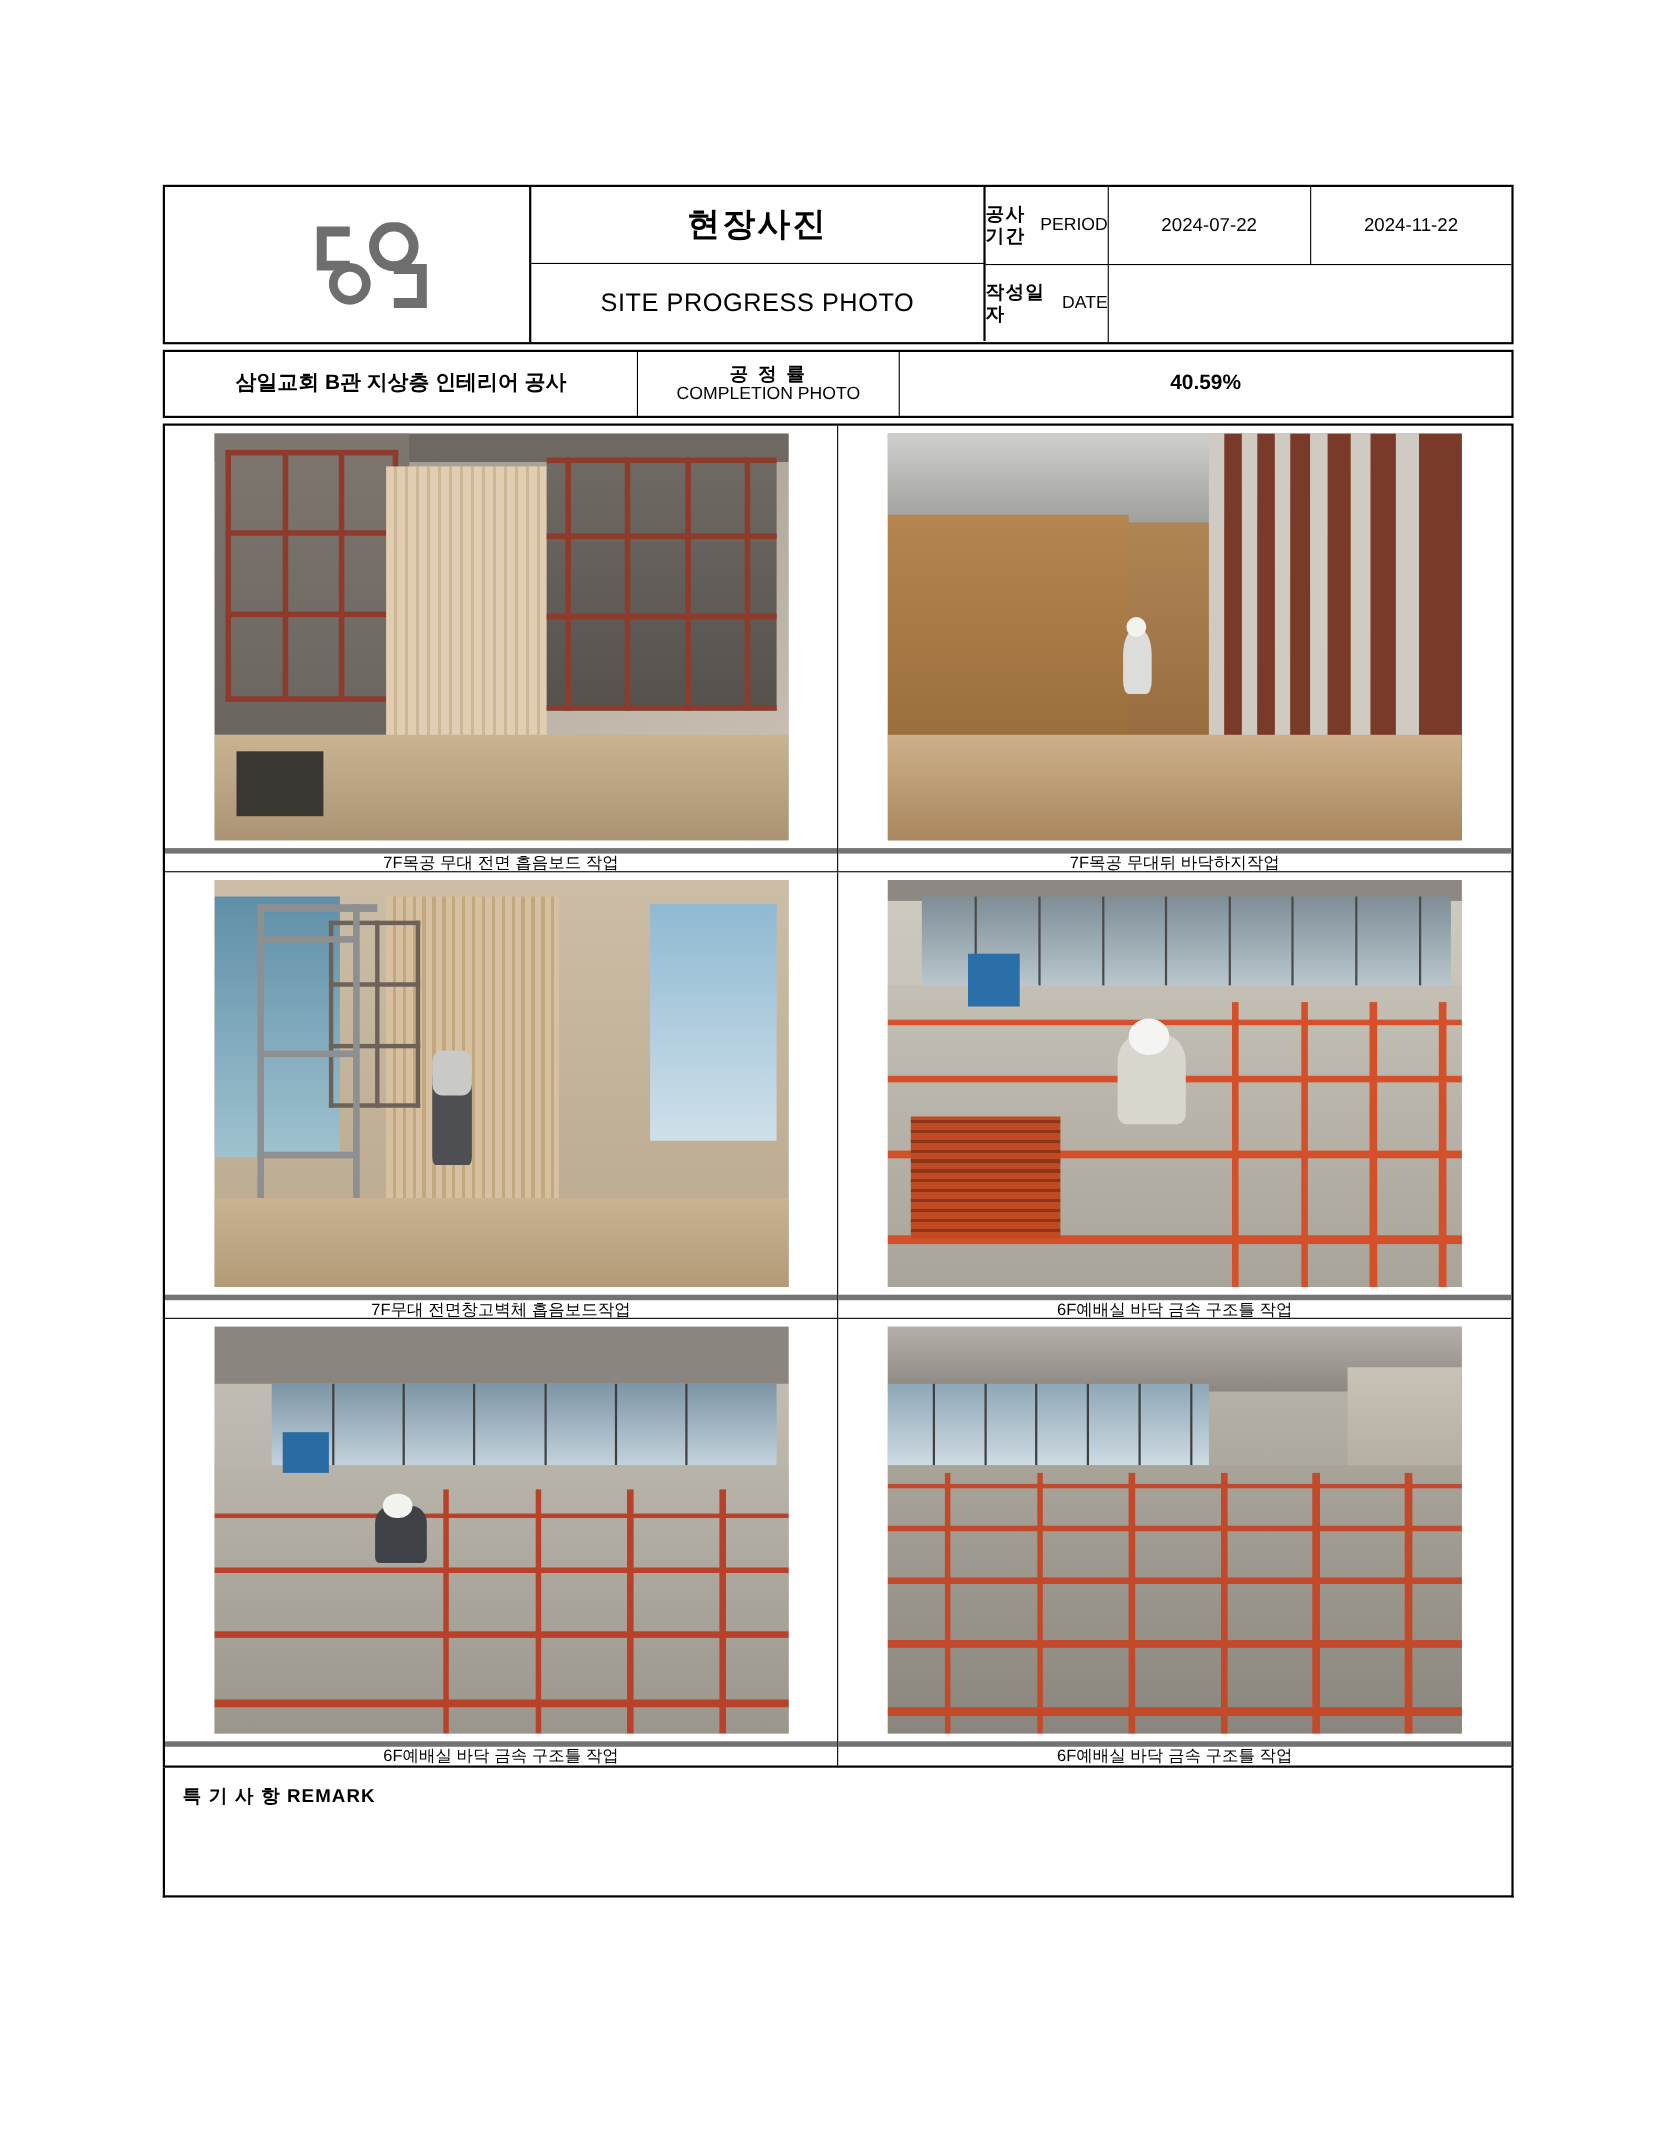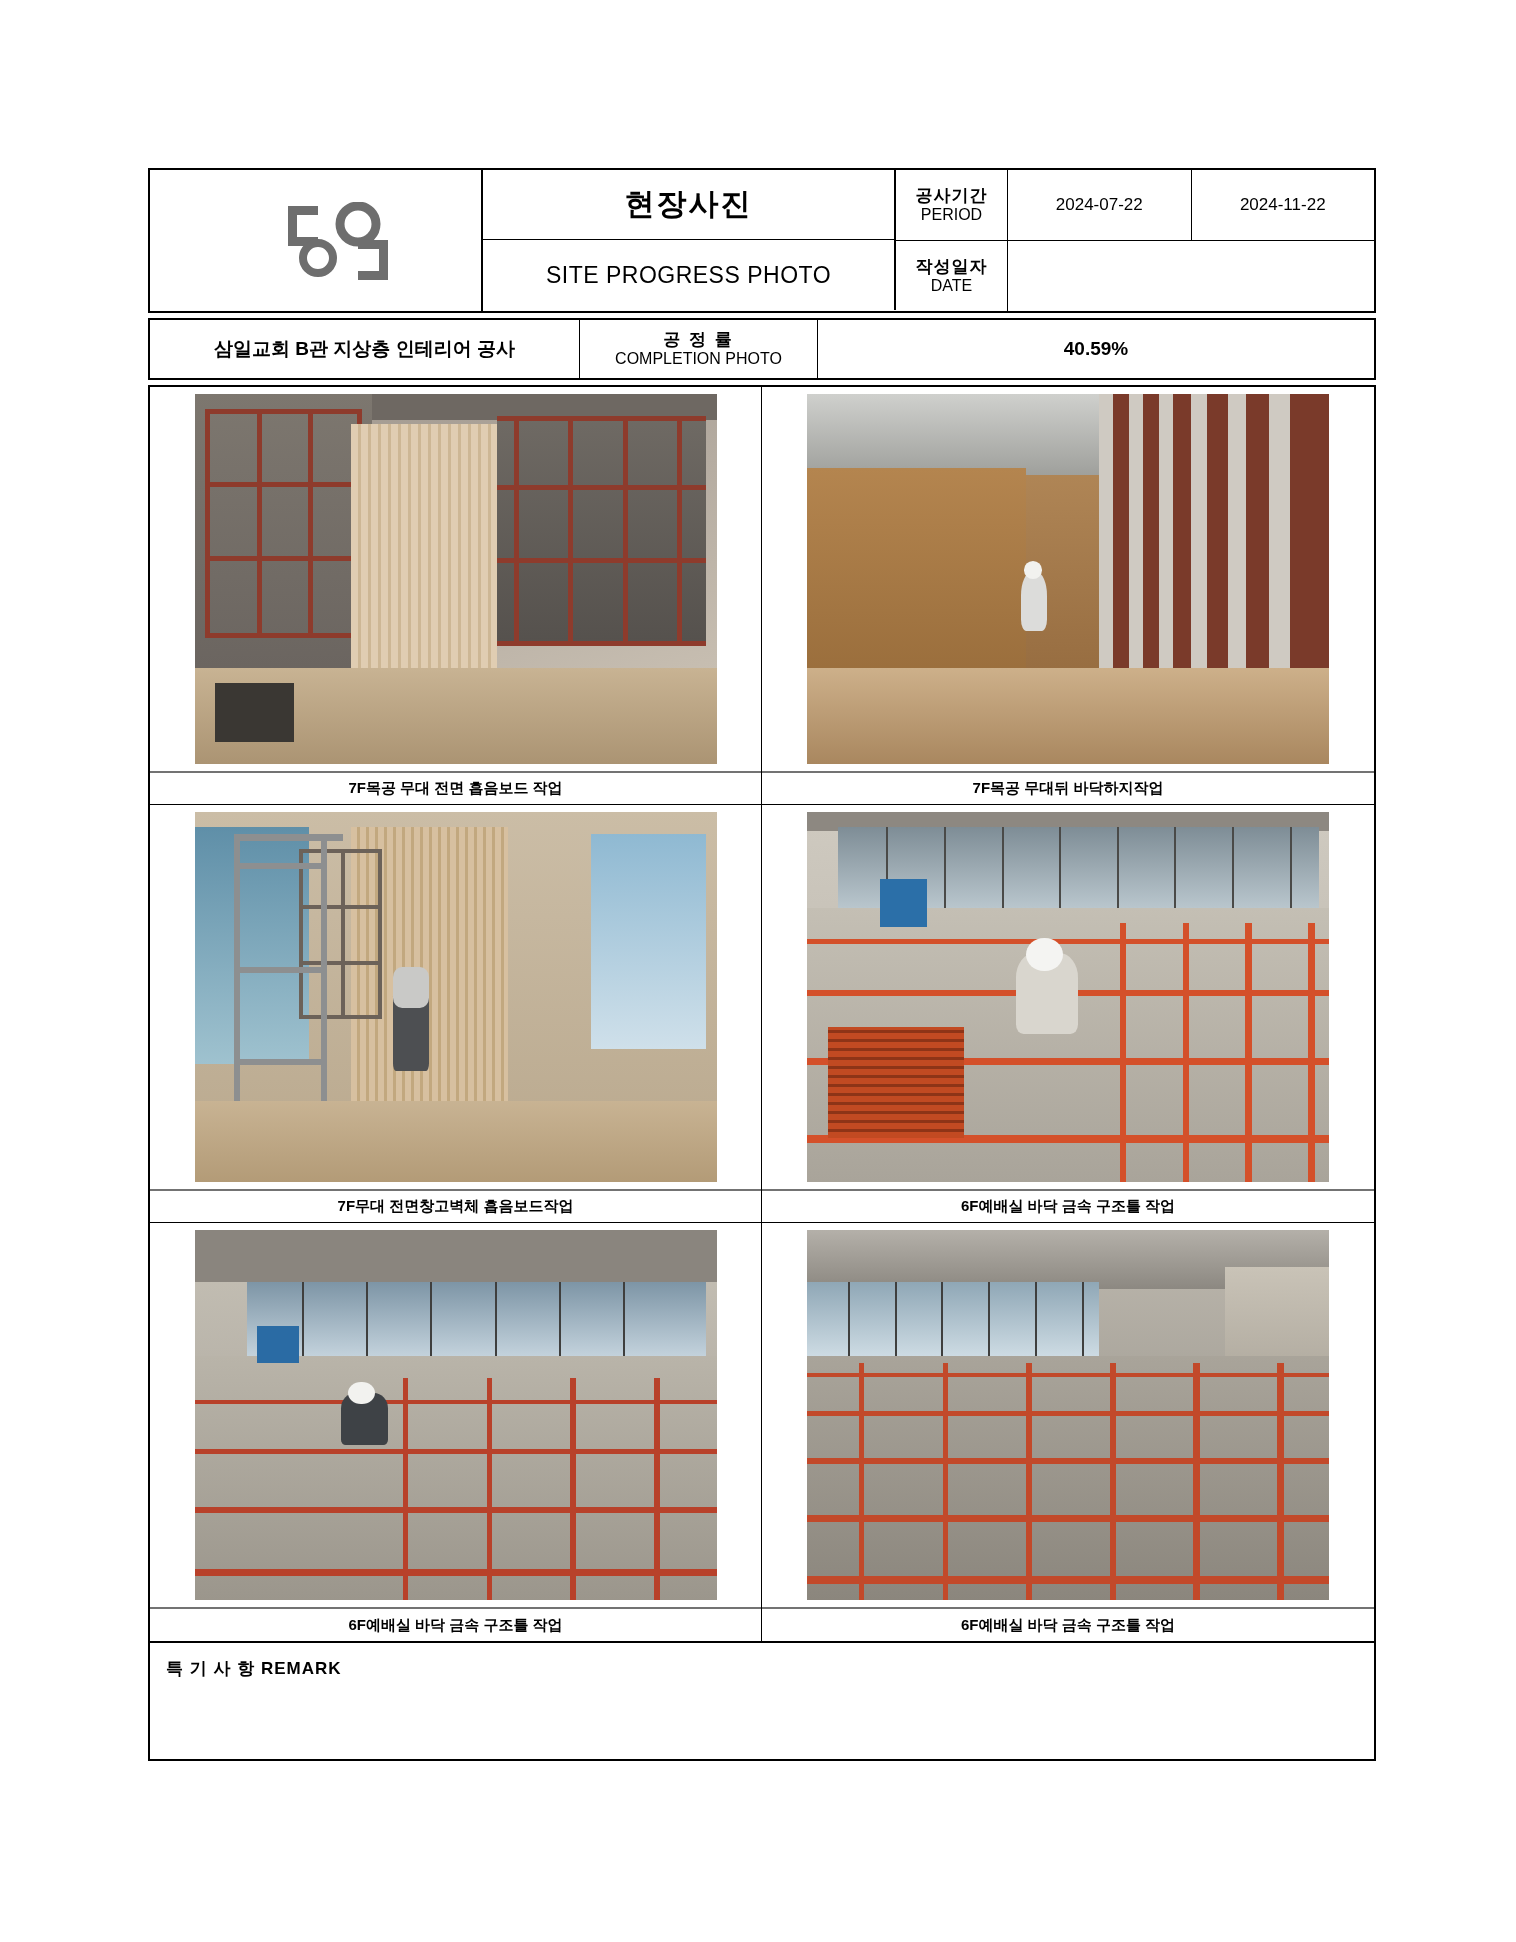--- a/index.html
+++ b/index.html
@@ -83,21 +83,21 @@
   .hdr-row {
     height: 70px;
     display: flex;
   }
   .hdr-row.top { border-bottom: 1px solid #000; }
   .lbl-cell {
     width: 112px;
     box-sizing: border-box;
     border-right: 1px solid #000;
     display: flex;
-    flex-direction: column;
+    flex-direction: row;
     align-items: center;
     justify-content: center;
     line-height: 1.18;
     font-size: 17px;
   }
   .lbl-cell .ko { font-weight: bold; letter-spacing: 1px; }
   .lbl-cell .en { font-size: 16px; }
   .val-cell {
     flex: 1;
     display: flex;
@@ -173,28 +173,28 @@
     box-sizing: border-box;
   }
   .photo {
     width: 522px;
     height: 370px;
     position: relative;
     overflow: hidden;
     background: #c9c4bd;
   }
   .cap {
-    height: 34px;
-    border-top: 2px solid #737373;
+    height: 22px;
+    border-top: 5px solid #737373;
     border-bottom: 1px solid #000;
     display: flex;
     align-items: center;
     justify-content: center;
     font-size: 15px;
-    font-weight: bold;
+    font-weight: normal;
     box-sizing: border-box;
   }
   .prow-photos:last-of-type .cap { border-bottom: none; }
 
   
   .remark {
     border: 2px solid #000;
     border-top: none;
     height: 118px;
     box-sizing: border-box;

